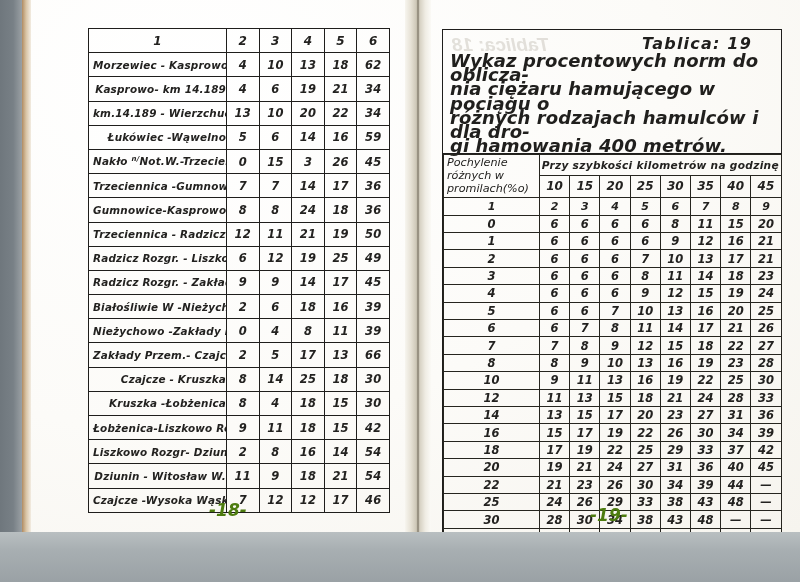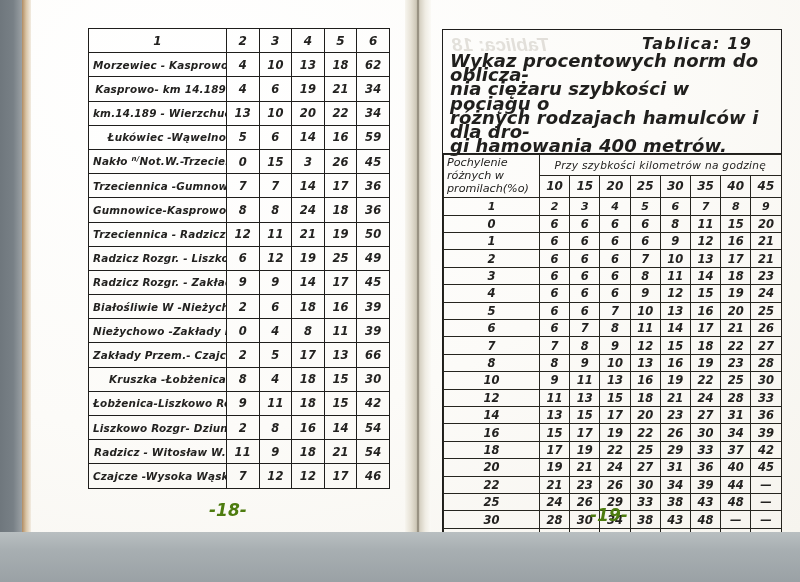--- a/index.html
+++ b/index.html
@@ -191,21 +191,21 @@
     line-height: 14.2px;
     color: #201f1d;
     letter-spacing: .1px;
   }
 
   #right-table { width: 100%; border: none; }
   #right-table td, #right-table th { border: 1.3px solid #26251f; }
   #right-table .sp-head {
     height: 18px;
     font-size: 10.6px;
-    font-weight: 400;
+    font-weight: 700;
     letter-spacing: .3px;
   }
   #right-table .sp-val {
     height: 20px;
     font-size: 12px;
     font-weight: 700;
   }
   #right-table td.slope-head {
     text-align: left;
     padding: 2px 3px;
@@ -363,20 +363,28 @@
             </tr>
             <tr>
               <td class="route">Zakłady Przem.- Czajcze</td>
               <td>2</td>
               <td>5</td>
               <td>17</td>
               <td>13</td>
               <td>66</td>
             </tr>
             <tr>
+              <td class="route">Czajcze  - Kruszka</td>
+              <td>8</td>
+              <td>14</td>
+              <td>25</td>
+              <td>18</td>
+              <td>30</td>
+            </tr>
+            <tr>
               <td class="route">Kruszka -Łobżenica</td>
               <td>8</td>
               <td>4</td>
               <td>18</td>
               <td>15</td>
               <td>30</td>
             </tr>
             <tr>
               <td class="route">Łobżenica-Liszkowo Rozg</td>
               <td>9</td>
@@ -387,21 +395,21 @@
             </tr>
             <tr>
               <td class="route">Liszkowo Rozgr- Dziunin</td>
               <td>2</td>
               <td>8</td>
               <td>16</td>
               <td>14</td>
               <td>54</td>
             </tr>
             <tr>
-              <td class="route">Radzicz - Witosław W.</td>
+              <td class="route">Dziunin - Witosław W.</td>
               <td>11</td>
               <td>9</td>
               <td>18</td>
               <td>21</td>
               <td>54</td>
             </tr>
             <tr>
               <td class="route">Czajcze -Wysoka Wąsk</td>
               <td>7</td>
               <td>12</td>
@@ -420,21 +428,21 @@
     <div class="page-inner">
 
       <div class="showthrough" style="left:28px; top:34px; font-size:19px;">Tablica: 18</div>
 
       <div id="right-frame">
 
         <div class="title-box">
           <div class="tablica">Tablica: 19</div>
           <div class="caption">
             <div>Wykaz procentowych norm do oblicza-</div>
-            <div>nia ciężaru szybkości w pociągu o</div>
+            <div>nia ciężaru hamującego w pociągu o</div>
             <div>różnych rodzajach hamulców i dla dro-</div>
             <div>gi hamowania 400 metrów.</div>
           </div>
         </div>
 
         <table class="grid" id="right-table">
           <colgroup>
             <col class="c-slope">
             <col class="c-d">
               <col class="c-d">

